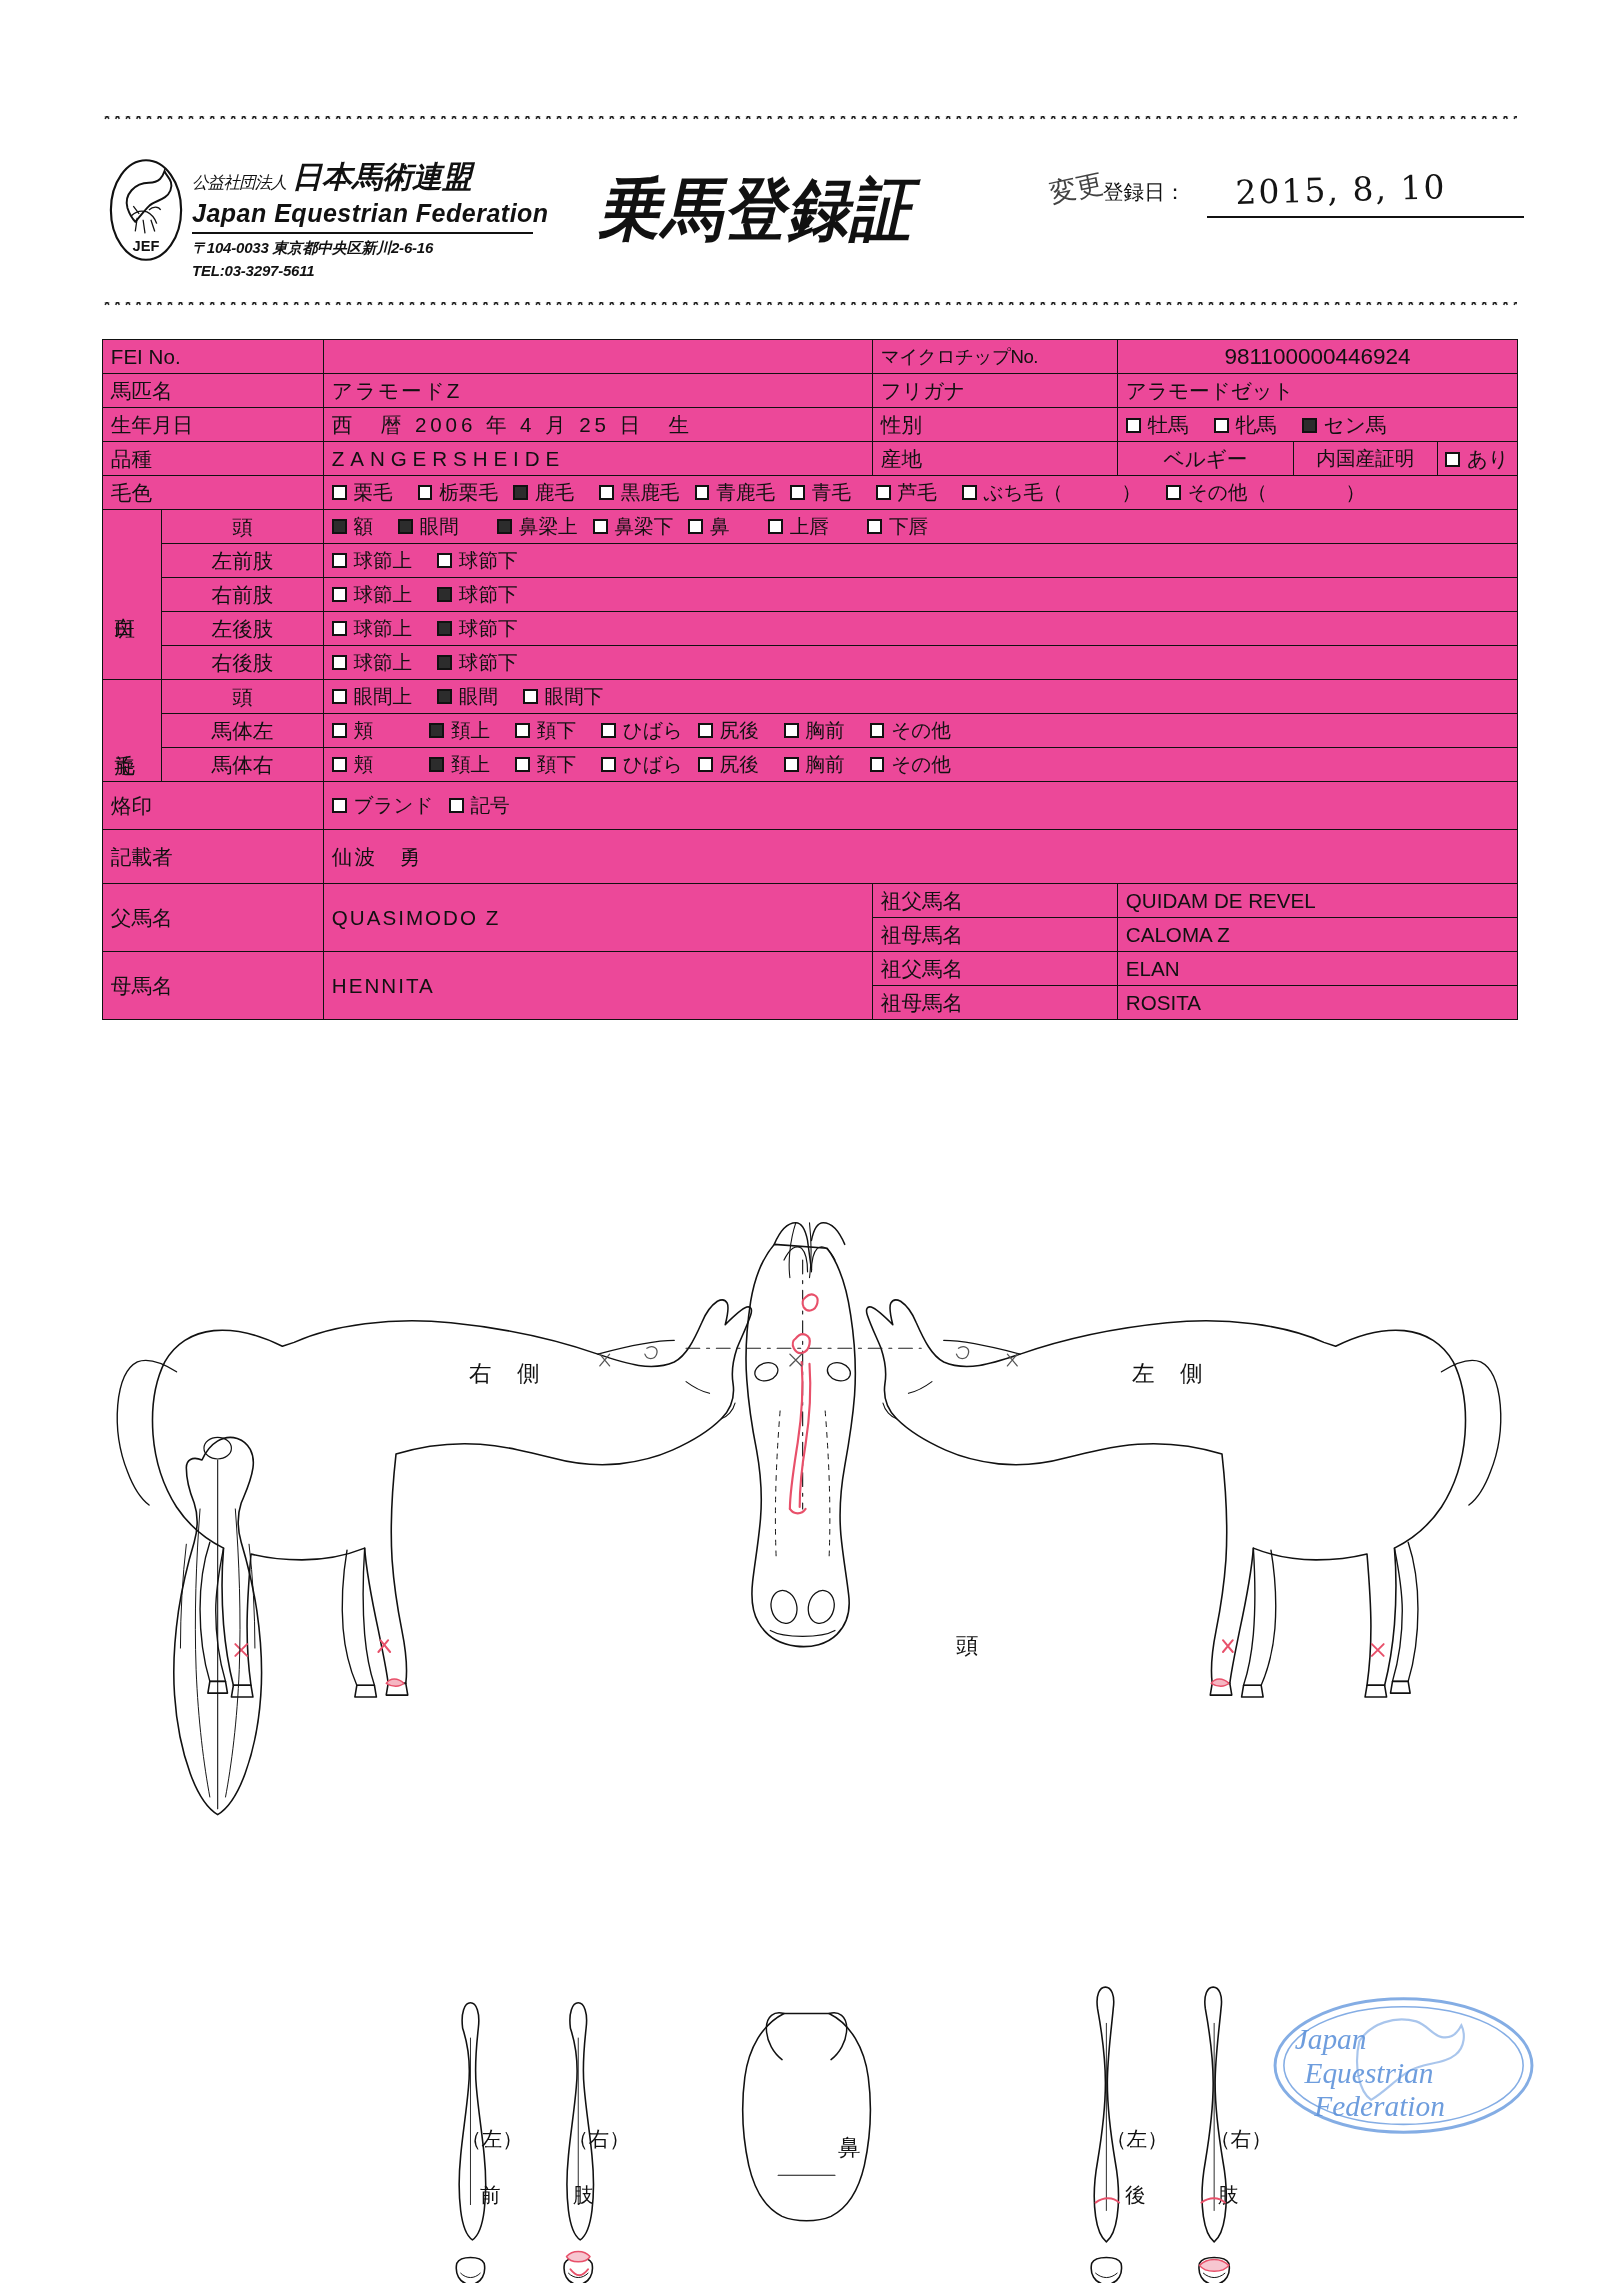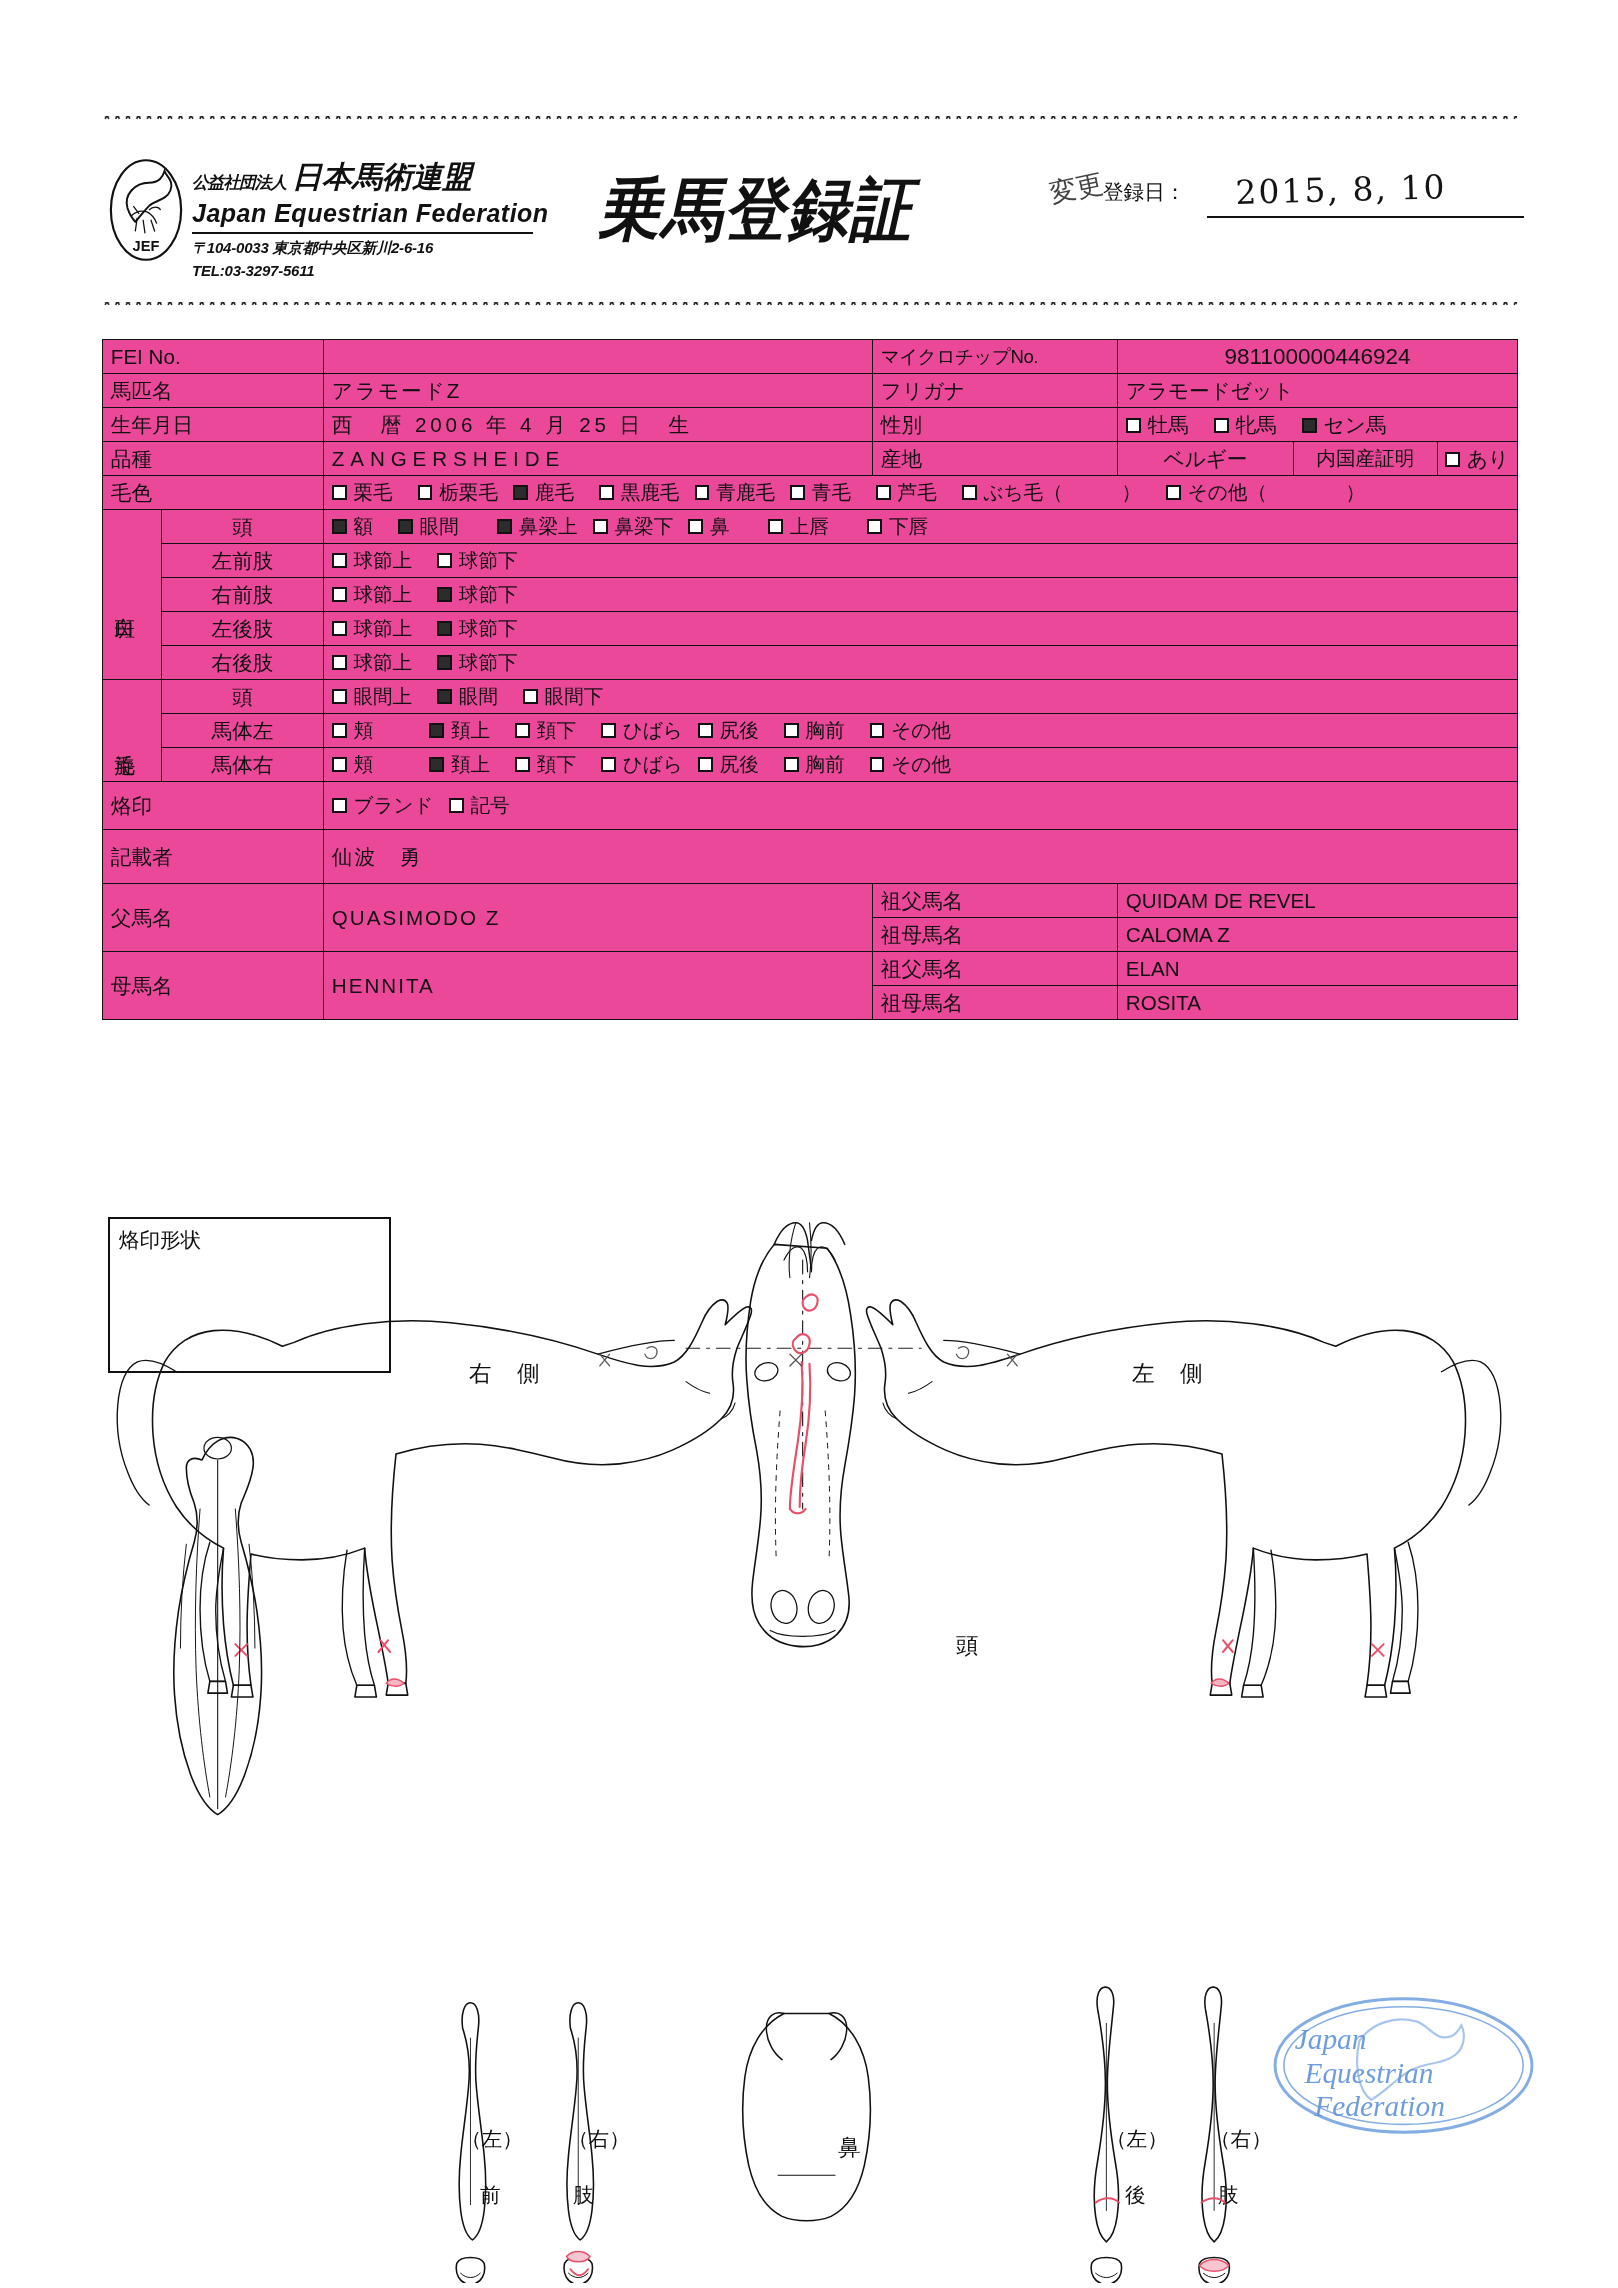--- a/index.html
+++ b/index.html
@@ -20,21 +20,21 @@
   #ast-top{top:116px;}
   #ast-bottom{top:302px;}
 
   
   .jef-logo{position:absolute;left:106px;top:157px;width:80px;height:106px;}
   .jef-logo svg{width:80px;height:106px;}
 
   .org-block{position:absolute;left:192px;top:162px;width:343px;}
   .org-jp{font-size:0px;white-space:nowrap;line-height:1;}
   .org-jp .small{
-    font-size:16.7px;font-weight:bold;font-style:italic;
+    font-size:16.7px;font-weight:normal;font-style:italic;
     letter-spacing:-1px;vertical-align:bottom;
   }
   .org-jp .big{
     font-size:30px;font-weight:bold;font-style:italic;
     letter-spacing:0px;margin-left:5.9px;vertical-align:bottom;
   }
   .org-en{
     font-size:25px;font-style:italic;font-weight:bold;letter-spacing:0.5px;
     margin-top:6.9px;white-space:nowrap;
   }
@@ -359,23 +359,20 @@
       <td class="lbl">祖父馬名</td>
       <td class="val v-mid" colspan="2">ELAN</td>
     </tr>
     <tr>
       <td class="lbl">祖母馬名</td>
       <td class="val v-mid" colspan="2">ROSITA</td>
     </tr>
   </tbody>
     </table>
 
-  <div class="brand-box">
-    <div class="t">烙印形状</div>
-  </div>
 
   <div class="side-label" id="label-right">右側</div>
   <div class="side-label" id="label-left">左側</div>
   <div class="side-label" id="label-head">頭</div>
   <div class="side-label" id="label-nose">鼻</div>
 
   <div class="limb-lbl" id="fl-l">（左）</div>
   <div class="limb-lbl" id="fl-r">（右）</div>
   <div class="limb-lbl" id="fl-t1">前</div>
   <div class="limb-lbl" id="fl-t2">肢</div>

